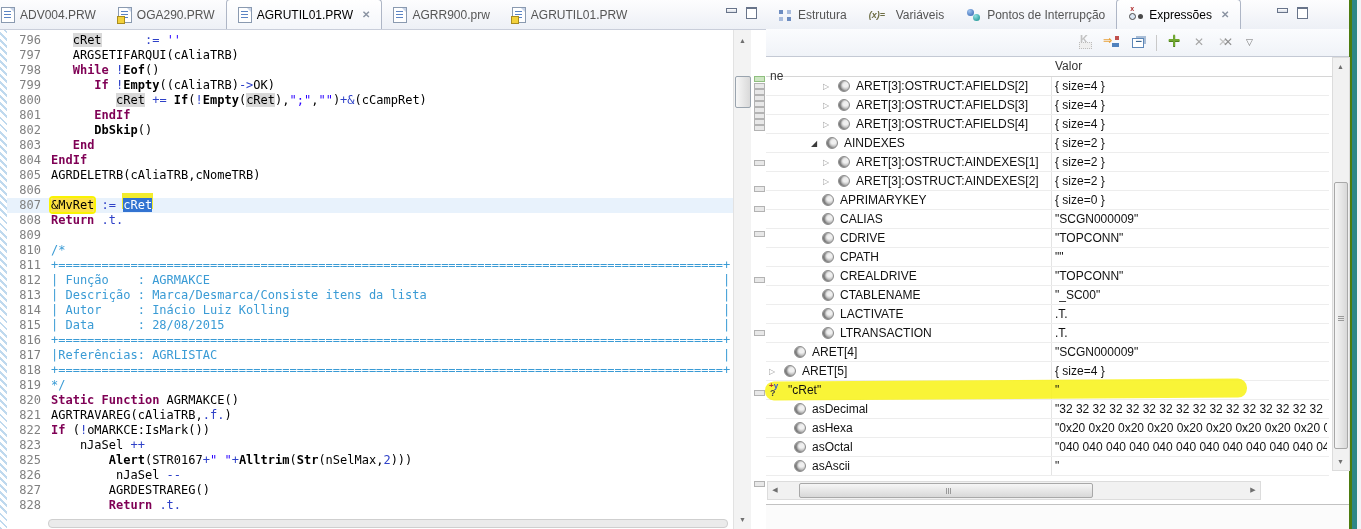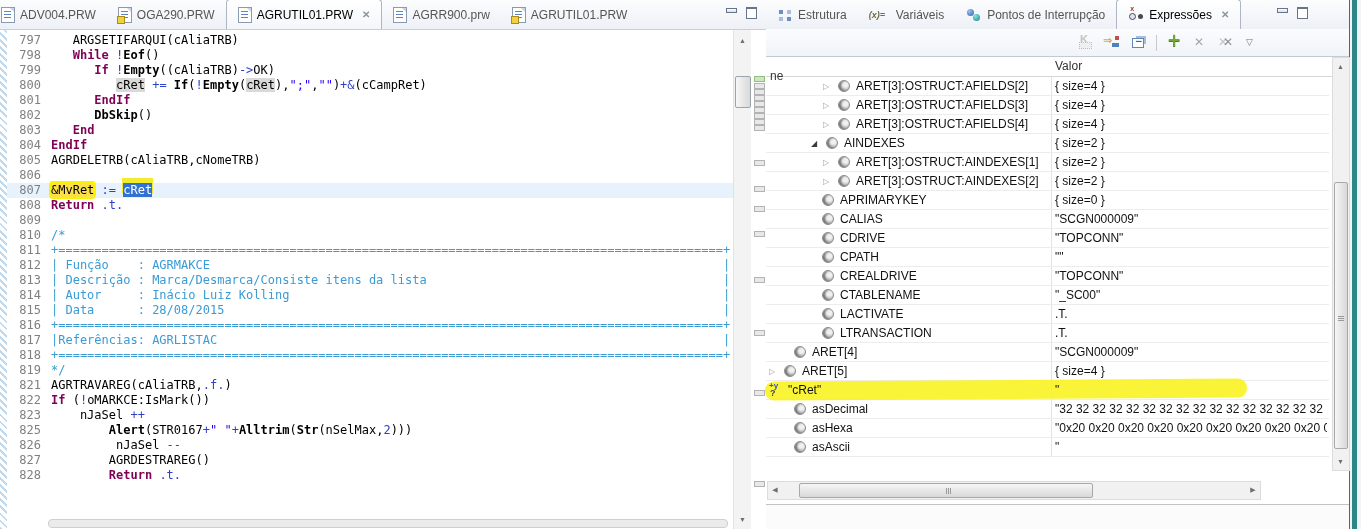--- a/index.html
+++ b/index.html
@@ -48,21 +48,21 @@
   .sbbtn{position:absolute;left:0;width:17px;height:15px;color:#6F6F6F;font-size:7px;text-align:center;line-height:15px;}
   .sbup{top:3px;}
   .sbdn{bottom:2px;}
   .vsb .thumb{position:absolute;left:1px;top:46px;width:14px;height:30px;background:linear-gradient(90deg,#F7F7F7,#D9D9D9);
        border:1px solid #9AA4AE;border-radius:2px;}
   .ovr{position:absolute;left:752px;top:30px;bottom:0;width:13px;background:#fff;}
   .mark{position:absolute;left:2px;width:9px;height:4px;background:#E8E8E8;border:1px solid #B3B3B3;}
   .mark.g{background:#CDE6C2;border-color:#8FBF7F;}
   .ehsb{position:absolute;left:48px;bottom:1px;width:678px;height:7px;background:#EBEBEB;border:1px solid #CFCFCF;border-radius:4px;}
   
-  .panel{position:absolute;left:766px;top:0;width:583px;height:529px;background:#fff;border-right:1px solid #4d7c0f;}
+  .panel{position:absolute;left:766px;top:0;width:583px;height:529px;background:#fff;border-right:5px solid #4d7c0f;}
   .ptabs{position:absolute;left:0;top:0;right:0;height:29px;background:linear-gradient(#FDFDFE,#EDF0F6);
        border-bottom:1px solid #C9CEDA;display:flex;align-items:flex-end;overflow:hidden;}
   .pi{width:16px;height:14px;position:relative;display:inline-block;flex:0 0 auto;}
   .pi-outline::before{content:"";position:absolute;left:2px;top:2px;width:4px;height:4px;background:#6D8CC0;
        box-shadow:8px 0 0 #A9BCDD,0 7px 0 #A9BCDD,8px 7px 0 #6D8CC0;}
   .pi-vars{width:22px;}
   .pi-vars::before{content:"(x)=";position:absolute;left:0;top:0;font:italic bold 9px/14px "Liberation Sans",sans-serif;color:#6E6E46;}
   .pi-break::before{content:"";position:absolute;left:1px;top:1px;width:7px;height:7px;border-radius:50%;
        background:radial-gradient(circle at 35% 30%,#9FC2EE,#2A5FAE);}
   .pi-break::after{content:"";position:absolute;left:7px;top:6px;width:7px;height:7px;border-radius:50%;
@@ -160,20 +160,21 @@
           </span>
           <span>AGRUTIL01.PRW</span>
         </div>
       </div>
     <div class="winbtns">
       <span class="wmin"></span>
       <span class="wmax"></span>
     </div>
     <div class="hatch"></div>
     <div class="codearea" id="code">
+        <div class="cl"><span class="ln">796</span><span class="ct"><span>   </span><span class="occ">cRet</span><span>      </span><span class="to">:=</span><span> </span><span class="ts">''</span></span></div>
         <div class="cl"><span class="ln">797</span><span class="ct"><span>   ARGSETIFARQUI(cAliaTRB)</span></span></div>
         <div class="cl"><span class="ln">798</span><span class="ct"><span>   </span><span class="tk">While</span><span> </span><span class="to">!</span><span class="tf">Eof</span><span>()</span></span></div>
         <div class="cl"><span class="ln">799</span><span class="ct"><span>      </span><span class="tk">If</span><span> </span><span class="to">!</span><span class="tf">Empty</span><span>((cAliaTRB)</span><span class="to">-&gt;</span><span>OK)</span></span></div>
         <div class="cl"><span class="ln">800</span><span class="ct"><span>         </span><span class="occ">cRet</span><span> </span><span class="to">+=</span><span> </span><span class="tf">If</span><span>(</span><span class="to">!</span><span class="tf">Empty</span><span>(</span><span class="occ">cRet</span><span>),</span><span class="ts">";"</span><span>,</span><span class="ts">""</span><span>)</span><span class="to">+</span><span class="to">&amp;</span><span>(cCampRet)</span></span></div>
         <div class="cl"><span class="ln">801</span><span class="ct"><span>      </span><span class="tk">EndIf</span></span></div>
         <div class="cl"><span class="ln">802</span><span class="ct"><span>      </span><span class="tf">DbSkip</span><span>()</span></span></div>
         <div class="cl"><span class="ln">803</span><span class="ct"><span>   </span><span class="tk">End</span></span></div>
         <div class="cl"><span class="ln">804</span><span class="ct"><span class="tk">EndIf</span></span></div>
         <div class="cl"><span class="ln">805</span><span class="ct"><span>AGRDELETRB(cAliaTRB,cNomeTRB)</span></span></div>
         <div class="cl"><span class="ln">806</span><span class="ct"></span></div>
@@ -183,20 +184,21 @@
         <div class="cl"><span class="ln">810</span><span class="ct"><span class="tc">/*</span></span></div>
         <div class="cl"><span class="ln">811</span><span class="ct"><span class="tc">+============================================================================================</span><span class="edge tc">+</span></span></div>
         <div class="cl"><span class="ln">812</span><span class="ct"><span class="tc">| Função    : AGRMAKCE</span><span class="edge tc">|</span></span></div>
         <div class="cl"><span class="ln">813</span><span class="ct"><span class="tc">| Descrição : Marca/Desmarca/Consiste itens da lista</span><span class="edge tc">|</span></span></div>
         <div class="cl"><span class="ln">814</span><span class="ct"><span class="tc">| Autor     : Inácio Luiz Kolling</span><span class="edge tc">|</span></span></div>
         <div class="cl"><span class="ln">815</span><span class="ct"><span class="tc">| Data      : 28/08/2015</span><span class="edge tc">|</span></span></div>
         <div class="cl"><span class="ln">816</span><span class="ct"><span class="tc">+============================================================================================</span><span class="edge tc">+</span></span></div>
         <div class="cl"><span class="ln">817</span><span class="ct"><span class="tc">|Referências: AGRLISTAC</span><span class="edge tc">|</span></span></div>
         <div class="cl"><span class="ln">818</span><span class="ct"><span class="tc">+============================================================================================</span><span class="edge tc">+</span></span></div>
         <div class="cl"><span class="ln">819</span><span class="ct"><span class="tc">*/</span></span></div>
+        <div class="cl"><span class="ln">820</span><span class="ct"><span class="tk">Static</span><span> </span><span class="tk">Function</span><span> AGRMAKCE()</span></span></div>
         <div class="cl"><span class="ln">821</span><span class="ct"><span>AGRTRAVAREG(cAliaTRB,</span><span class="to">.f.</span><span>)</span></span></div>
         <div class="cl"><span class="ln">822</span><span class="ct"><span class="tk">If</span><span> (</span><span class="to">!</span><span>oMARKCE:IsMark())</span></span></div>
         <div class="cl"><span class="ln">823</span><span class="ct"><span>    nJaSel </span><span class="to">++</span></span></div>
         <div class="cl"><span class="ln">825</span><span class="ct"><span>        </span><span class="tf">Alert</span><span>(STR0167</span><span class="to">+</span><span class="ts">" "</span><span class="to">+</span><span class="tf">Alltrim</span><span>(</span><span class="tf">Str</span><span>(nSelMax,</span><span class="to">2</span><span>)))</span></span></div>
         <div class="cl"><span class="ln">826</span><span class="ct"><span>         nJaSel </span><span class="to">--</span></span></div>
         <div class="cl"><span class="ln">827</span><span class="ct"><span>        AGRDESTRAREG()</span></span></div>
         <div class="cl"><span class="ln">828</span><span class="ct"><span>        </span><span class="tk">Return</span><span> </span><span class="to">.t.</span></span></div>
       </div>
     <div class="vsb">
       <div class="sbbtn sbup">▲</div>
@@ -366,20 +368,25 @@
             <span class="tname">asDecimal</span>
             <span class="tval">"32 32 32 32 32 32 32 32 32 32 32 32 32 32 32 32</span>
           </div>
           <div class="trow lvl1">
             <span class="vicon"></span>
             <span class="tname">asHexa</span>
             <span class="tval">"0x20 0x20 0x20 0x20 0x20 0x20 0x20 0x20 0x20 0x2</span>
           </div>
           <div class="trow lvl1">
             <span class="vicon"></span>
+            <span class="tname">asOctal</span>
+            <span class="tval">"040 040 040 040 040 040 040 040 040 040 040 04</span>
+          </div>
+          <div class="trow lvl1">
+            <span class="vicon"></span>
             <span class="tname">asAscii</span>
             <span class="tval">"</span>
           </div>
         </div>
       <div class="pvscroll">
         <div class="sbbtn sbup" style="top:1px;left:-1px;">▲</div>
         <div class="thumb">
             <span class="grip"></span>
           </div>
         <div class="sbbtn sbdn" style="bottom:1px;left:-1px;">▼</div>

